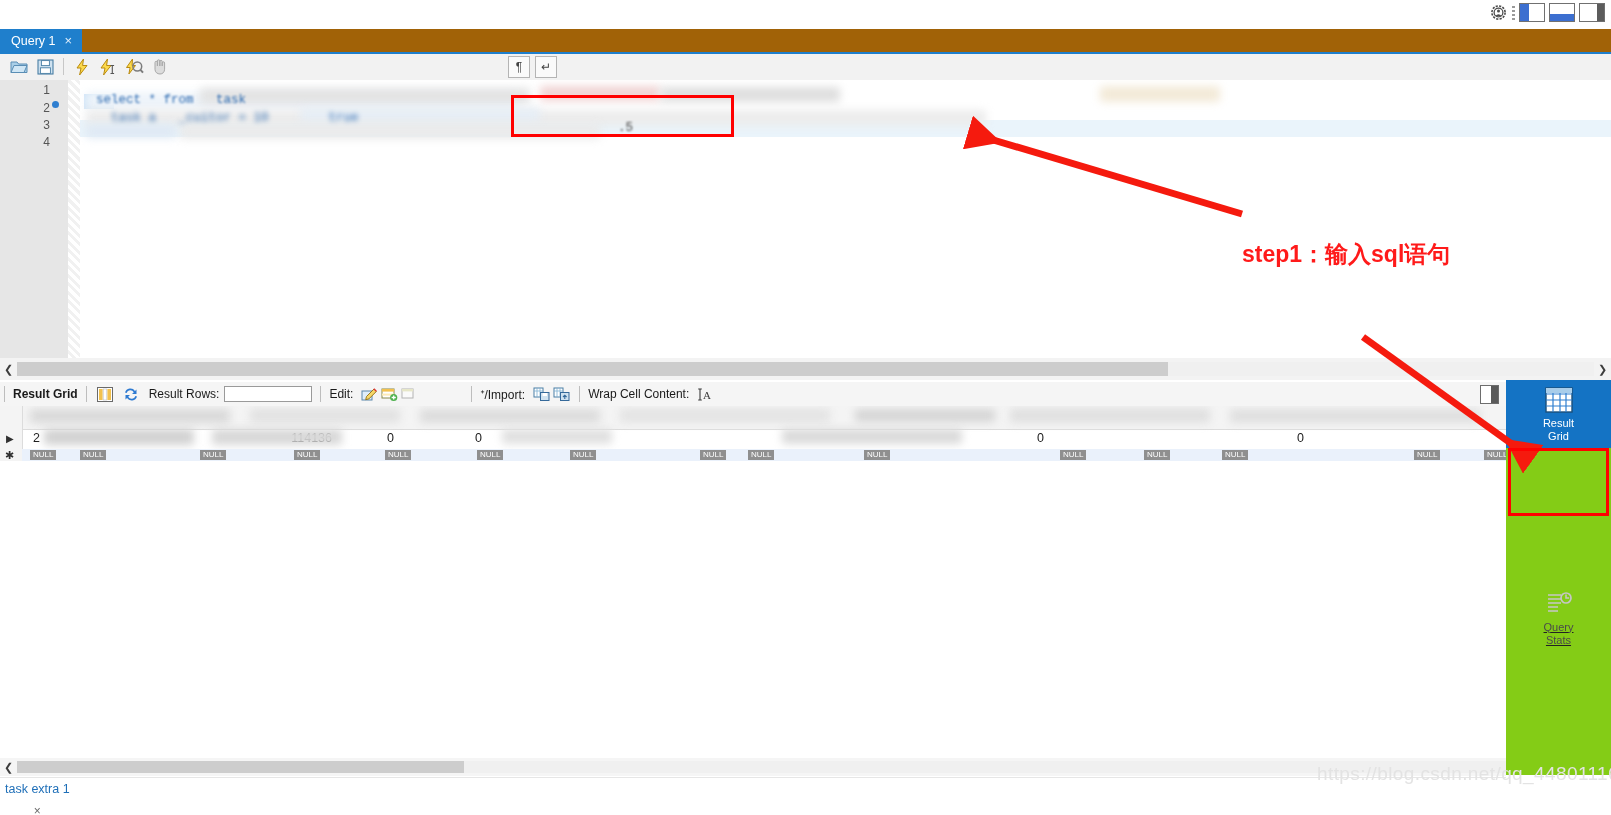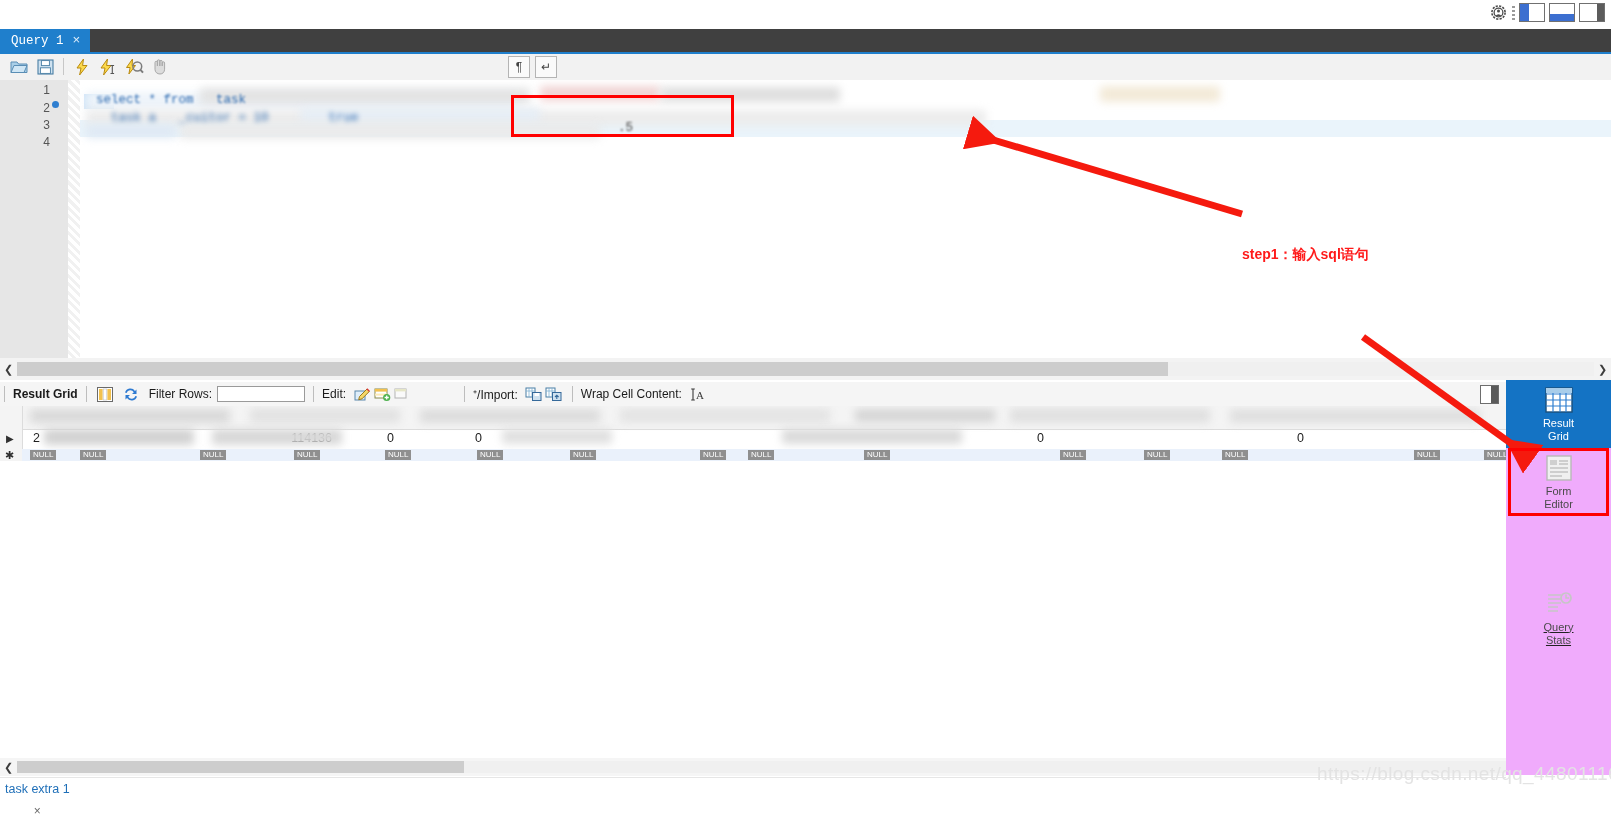--- a/index.html
+++ b/index.html
@@ -36,23 +36,22 @@
   .pb-bot   { flex-direction: column; }
   .pb-bot .a{ flex:1; background:#fff;}
   .pb-bot .b{ height: 7px; background:#3c6fd0;}
   .pb-right { }
   .pb-right .a{ flex:1; background:#fff;}
   .pb-right .b{ width: 7px; background:#5c5c5c;}
 
   
   .tabbar {
     position: absolute; left: 0; top: 29px; width: 1611px; height: 23px;
-    background: #404040;
+    background: #a16207;
     border-bottom: 2px solid #1f7fcc;
-    font-family: Liberation Mono, monospace;
   }
   .qtab {
     position: absolute; left: 0; top: 0; height: 23px;
     background: #1f7fcc; color: #ffffff;
     display: flex; align-items: center; gap: 9px;
     padding: 0 10px 0 11px; font-size: 12.5px;
     box-sizing: border-box;
   }
   .qtab .x { font-size: 13px; color: #dfeefb; line-height: 1; }
 
@@ -102,21 +101,21 @@
     position: absolute; border: 3px solid #ff0000; box-sizing: border-box;
   }
 
   
   .annot {
     position: absolute; left: 0; top: 0; width: 1611px; height: 815px;
     pointer-events: none;
   }
   .note {
     position: absolute; color: #ff1a1a; font-weight: bold;
-    font-size: 14px; line-height: 27px; white-space: pre-line;
+    font-size: 23px; line-height: 27px; white-space: pre-line;
   }
 
   
   .hscroll-top {
     position: absolute; left: 0; top: 358px; width: 1611px; height: 22px;
     background: #f3f3f3; display: flex; align-items: center;
   }
   .hs-arrow { width: 17px; height: 22px; display:flex; align-items:center;
     justify-content:center; color:#3d3d3d; font-size: 11px; }
   .hs-track { flex: 1; height: 14px; background: #f0f0f0; position: relative; }
@@ -156,21 +155,21 @@
   .grid-row1 { position: absolute; left: 22px; top: 23px; width: 1484px; height: 20px; }
   .grid-row2 { position: absolute; left: 22px; top: 43px; width: 1484px; height: 12px;
     background: #eaf1fb; }
   .cellnum { position: absolute; font-size: 12.5px; color: #1a1a1a; text-align: right; }
   .nullchip { position: absolute; top: 1px; height: 10px; background: #8f8f8f; color: #ffffff;
     font-size: 8px; line-height: 10px; padding: 0 3px; font-family: "Liberation Sans", sans-serif; }
 
   
   .rsidebar {
     position: absolute; left: 1506px; top: 380px; width: 105px; height: 395px;
-    background: #f0abfc;
+    background: #84cc16;
   }
   .rs-item { width: 105px; height: 68px; display: flex; flex-direction: column;
     align-items: center; justify-content: center; gap: 2px; }
   .rs-item.active { background: #1473c4; color: #ffffff; }
   .rs-label { font-size: 11px; line-height: 13px; text-align: center; color: #4a4a4a; }
   .rs-item.active .rs-label { color: #ffffff; }
   .rs-icon { width: 30px; height: 29px; display:flex; align-items:center; justify-content:center; }
 
   
   .apply-bar {
@@ -339,21 +338,21 @@
         <rect x="6.2" y="2" width="3.6" height="11" fill="#ffffff" stroke="#bbb" stroke-width=".6"></rect>
         <rect x="10.4" y="2" width="3.6" height="11" fill="#f2c14e"></rect>
       </svg>
     </div>
     <div class="rt-ico" style="margin-left:6px">
       <svg width="16" height="15" viewBox="0 0 16 15">
         <path d="M2 5.5A5.6 5.6 0 0 1 12 4l1.5-1.5V7H9l1.8-1.8A4 4 0 0 0 3.6 6z" fill="#2e7ad1"></path>
         <path d="M14 9.5A5.6 5.6 0 0 1 4 11l-1.5 1.5V8H7l-1.8 1.8a4 4 0 0 0 7.2-.8z" fill="#2e7ad1"></path>
       </svg>
     </div>
-    <div class="rt-label" style="margin-left:8px">Filter Rows:</div>
+    <div class="rt-label" style="margin-left:8px">Result Rows:</div>
     <input class="filter-input" value="" style="">
     <div class="rt-sep"></div>
     <div class="rt-label">Edit:</div>
     <div class="rt-ico" style="margin-left:6px">
       <svg width="17" height="16" viewBox="0 0 17 16">
         <rect x="1" y="5" width="10" height="9" fill="#dfeefa" stroke="#5b87ab"></rect>
         <path d="M5.5 10.5 13 3l2.4 2.4-7.5 7.5-3.2.8z" fill="#f6d86a" stroke="#9a7a1e"></path>
         <path d="M12.8 2.8 15.3 5.3" stroke="#d33" stroke-width="1.4"></path>
       </svg>
     </div>
@@ -463,31 +462,20 @@
         <svg width="28" height="26" viewBox="0 0 28 26">
           <rect x="1" y="1" width="26" height="24" fill="#fff" stroke="#1a4f7a" stroke-width="1.4"></rect>
           <path d="M1 7h26M1 13h26M1 19h26M8 1v24M15 1v24M21 1v24" stroke="#2f7fd0" stroke-width="1.2"></path>
           <rect x="1" y="1" width="26" height="5" fill="#a8cdea"></rect>
         </svg>
       </div>
       <div class="rs-label" style="white-space:pre-line">Result
 Grid</div>
     </div>
 
-    <div class="rs-item" style="position:absolute;left:0;top:68px;">
-      <div class="rs-icon">
-        <svg width="28" height="26" viewBox="0 0 28 26">
-          <rect x="2" y="1" width="24" height="24" fill="#f0f0f0" stroke="#b8b8b8" stroke-width="1.4"></rect>
-          <rect x="5" y="5" width="7" height="5" fill="#cfcfcf"></rect>
-          <path d="M14 6h9M14 9h9M5 13h18M5 17h18M5 21h12" stroke="#c2c2c2" stroke-width="1.6"></path>
-        </svg>
-      </div>
-      <div class="rs-label" style="white-space:pre-line">Form
-Editor</div>
-    </div>
 
 
     <div class="rs-item" style="position:absolute;left:0;top:204px;text-decoration:underline;">
       <div class="rs-icon">
         <svg width="28" height="26" viewBox="0 0 28 26">
           <path d="M3 4h13M3 8h13M3 12h13M3 16h10M3 20h10" stroke="#c6c6c6" stroke-width="1.7"></path>
           <circle cx="21" cy="7" r="5" fill="none" stroke="#c6c6c6" stroke-width="1.7"></circle>
           <path d="M21 3.4V7h3.2" stroke="#c6c6c6" stroke-width="1.5" fill="none"></path>
         </svg>
       </div>

